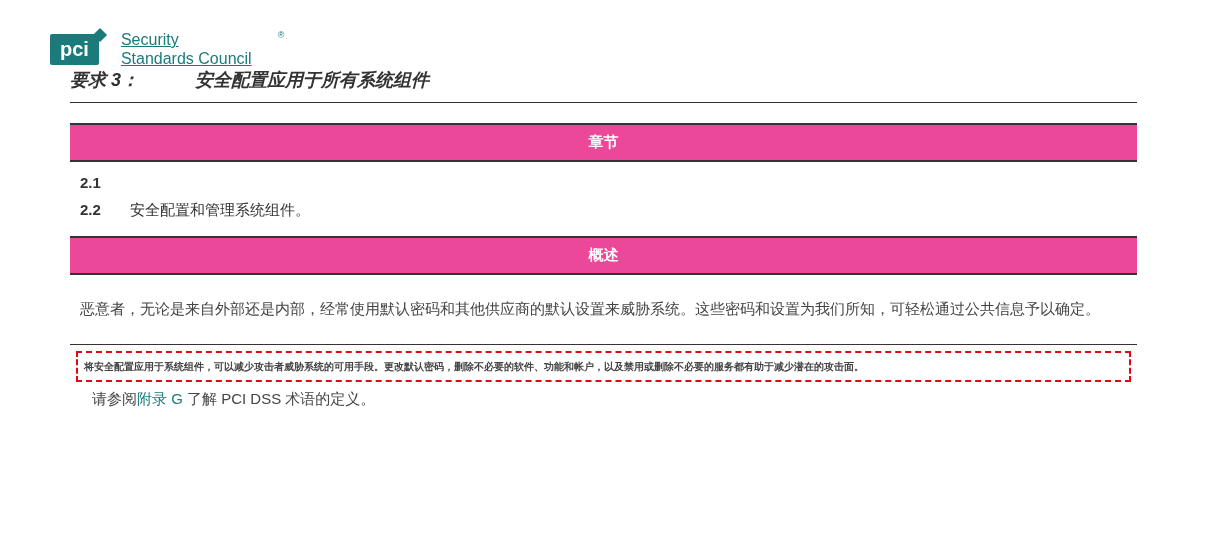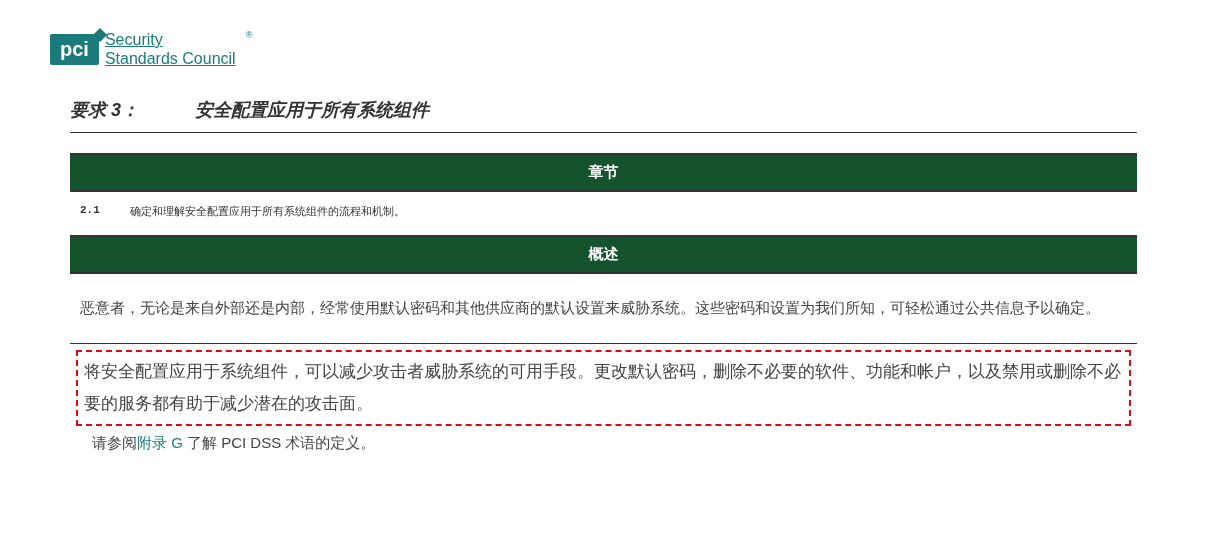--- a/index.html
+++ b/index.html
@@ -9,22 +9,21 @@
     }
     body {
       font-family: "Microsoft YaHei", "SimSun", Arial, sans-serif;
       background: #fff;
       padding: 30px 50px;
       color: #333;
     }
     .header-logo {
       display: flex;
       align-items: center;
-      gap: 6px;
-      margin-bottom: 30px;
+      gap: 22px;
     }
     .logo-box {
       background: #1b7b7b;
       color: #fff;
       font-weight: bold;
       padding: 4px 10px;
       font-size: 20px;
       border-radius: 2px;
       position: relative;
     }
@@ -55,57 +54,57 @@
       font-style: italic;
       font-size: 18px;
       border-bottom: 1px solid #333;
       padding-bottom: 10px;
     }
     .req-label {
       display: inline-block;
       width: 120px;
     }
     .section-bar {
-      background: #14532d;
+      background: #ec4899;
       color: #fff;
       text-align: center;
       padding: 8px;
       font-weight: bold;
       margin: 8px 20px;
       border-top: 2px solid #333;
       border-bottom: 2px solid #333;
       font-size: 15px;
     }
     .section-list {
       margin: 12px 30px 16px 30px;
-      font-size: 11px;
-      font-family: Liberation Mono, monospace;
+      font-size: 15px;
     }
     .section-item {
       margin-bottom: 10px;
       display: flex;
     }
     .section-num {
       font-weight: bold;
       width: 50px;
       flex-shrink: 0;
     }
     .overview-text {
       margin: 20px 30px;
       font-size: 15px;
       line-height: 1.9;
       color: #444;
     }
     .highlight-box {
       margin: 6px 26px 8px 26px;
       padding: 4px 6px;
       border: 2px dashed #e30613;
-      font-size: 17px;
+      font-size: 10px;
       line-height: 1.9;
       color: #444;
+      font-weight: bold;
     }
     .footer-note {
       margin: 6px 42px;
       font-size: 15px;
       color: #444;
     }
     .link {
       color: #1b7b7b;
     }
     .divider-line {
@@ -131,21 +130,24 @@
 <div class="requirement-title">
   <span class="req-label">要求 3：</span>
   <span>安全配置应用于所有系统组件</span>
 </div>
 
 <div class="section-bar">章节</div>
 
 <div class="section-list">
   <div class="section-item">
     <span class="section-num">2.1</span>
-    <span>确定和理解安全配置应用于所有系统组件的流程和机制。</span>
+  </div>
+  <div class="section-item">
+    <span class="section-num">2.2</span>
+    <span>安全配置和管理系统组件。</span>
   </div>
 </div>
 
 <div class="section-bar">概述</div>
 
 <div class="overview-text">恶意者，无论是来自外部还是内部，经常使用默认密码和其他供应商的默认设置来威胁系统。这些密码和设置为我们所知，可轻松通过公共信息予以确定。</div>
 
 <div class="divider-line"></div>
 
 <div class="highlight-box">将安全配置应用于系统组件，可以减少攻击者威胁系统的可用手段。更改默认密码，删除不必要的软件、功能和帐户，以及禁用或删除不必要的服务都有助于减少潜在的攻击面。</div>

